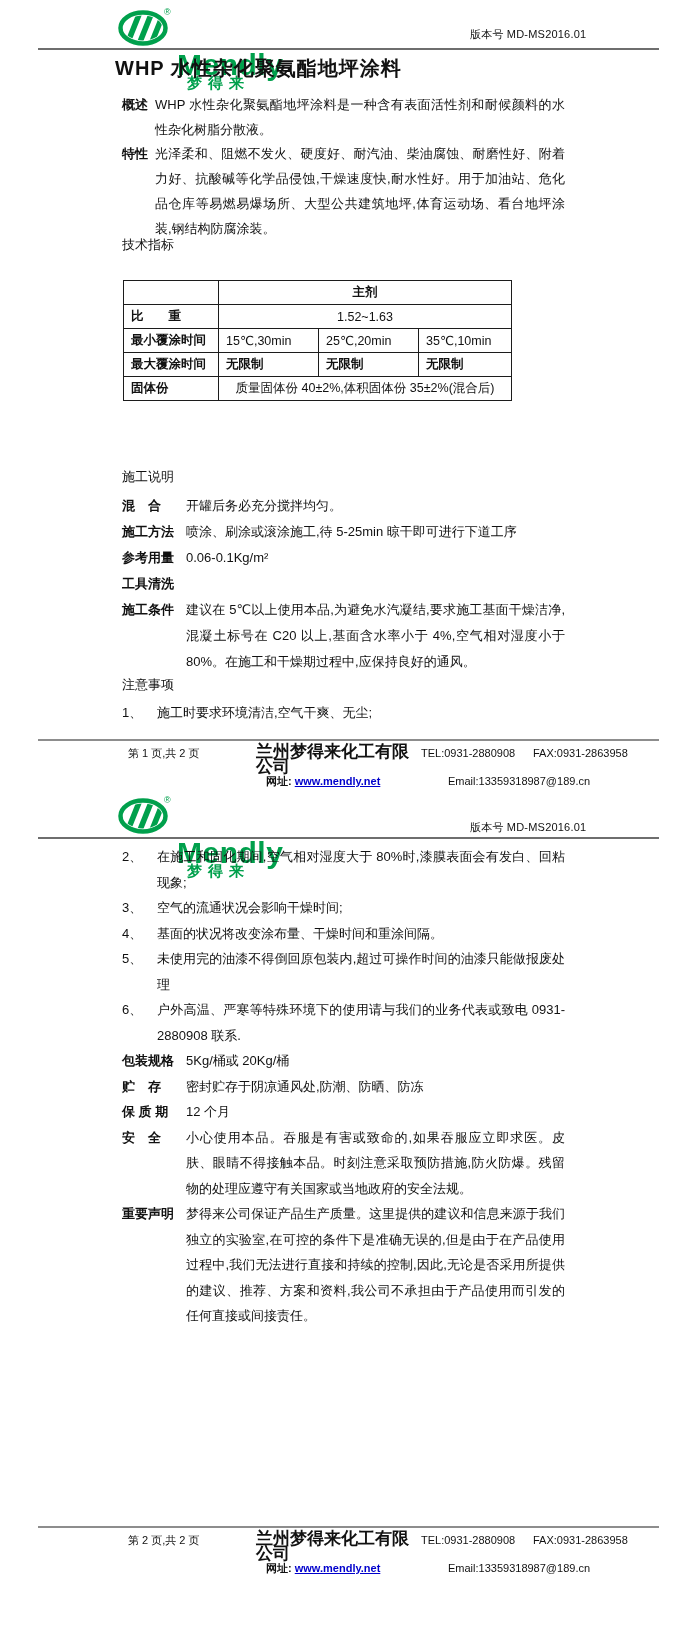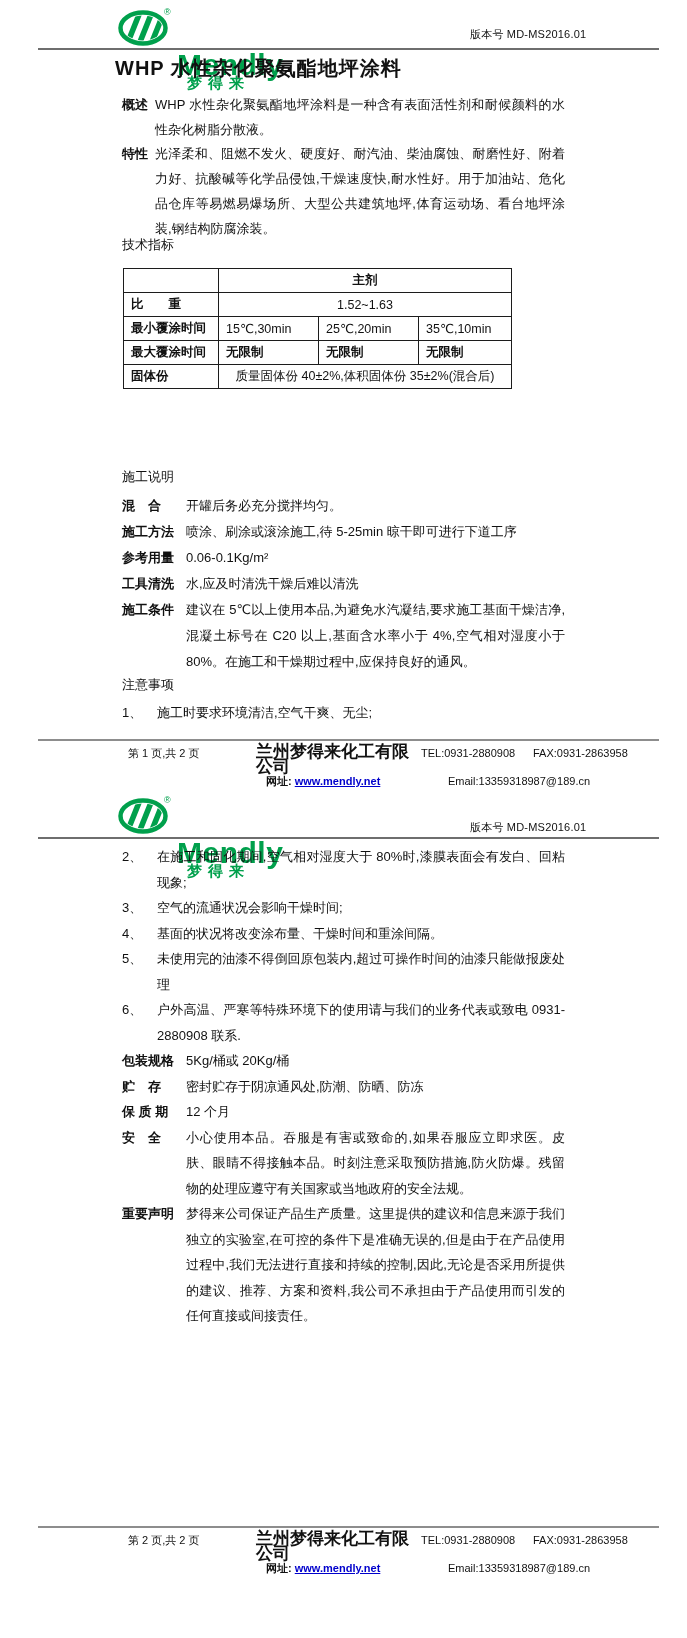--- a/index.html
+++ b/index.html
@@ -90,21 +90,21 @@
 
   <div class="abs doc-title" style="top:55px;left:115px;">WHP 水性杂化聚氨酯地坪涂料</div>
 
   <div class="abs para" style="top:141px;left:122px;">
     <span class="lbl">特性</span>
     <span class="txt">光泽柔和、阻燃不发火、硬度好、耐汽油、柴油腐蚀、耐磨性好、附着力好、抗酸碱等化学品侵蚀,干燥速度快,耐水性好。用于加油站、危化品仓库等易燃易爆场所、大型公共建筑地坪,体育运动场、看台地坪涂装,钢结构防腐涂装。</span>
   </div>
 
   <div class="abs h2" style="top:236px;left:122px;">技术指标</div>
 
-  <table class="spec abs" style="top:268px;left:123px;border-radius:31px;">
+  <table class="spec abs" style="top:280px;left:123px;border-radius:31px;">
     <colgroup>
         <col style="width:95px">
         <col style="width:100px">
         <col style="width:100px">
         <col style="width:93px">
       </colgroup>
     <tbody>
         <tr>
       <td class="lblcell"></td>
       <td colspan="3" class="center bold">主剂</td>
@@ -142,21 +142,20 @@
     <div class="drow">
       <span class="dl">施工方法</span>
       <span class="dv">喷涂、刷涂或滚涂施工,待 5-25min 晾干即可进行下道工序</span>
     </div>
     <div class="drow">
       <span class="dl">参考用量</span>
       <span class="dv">0.06-0.1Kg/m²</span>
     </div>
     <div class="drow">
       <span class="dl">工具清洗</span>
-      <span class="dv">水,应及时清洗干燥后难以清洗</span>
     </div>
     <div class="drow">
       <span class="dl">施工条件</span>
       <span class="dv">建议在 5℃以上使用本品,为避免水汽凝结,要求施工基面干燥洁净,混凝土标号在 C20 以上,基面含水率小于 4%,空气相对湿度小于 80%。在施工和干燥期过程中,应保持良好的通风。</span>
     </div>
   </div>
 
   <div class="abs h2" style="top:676px;left:122px;">注意事项</div>
 
   <div class="abs item" style="top:700px;left:122px;">

